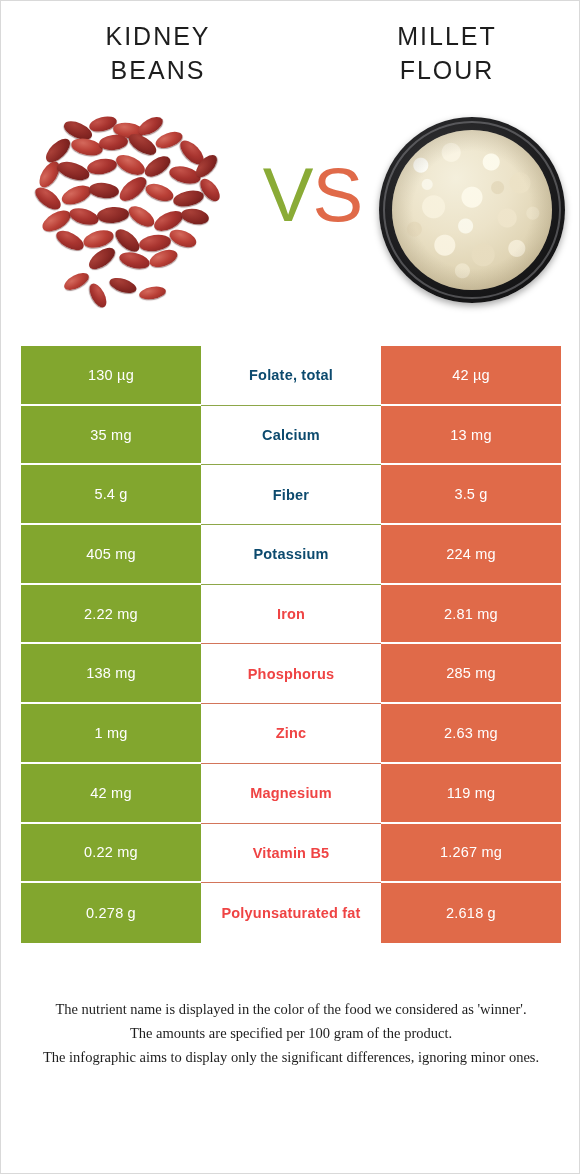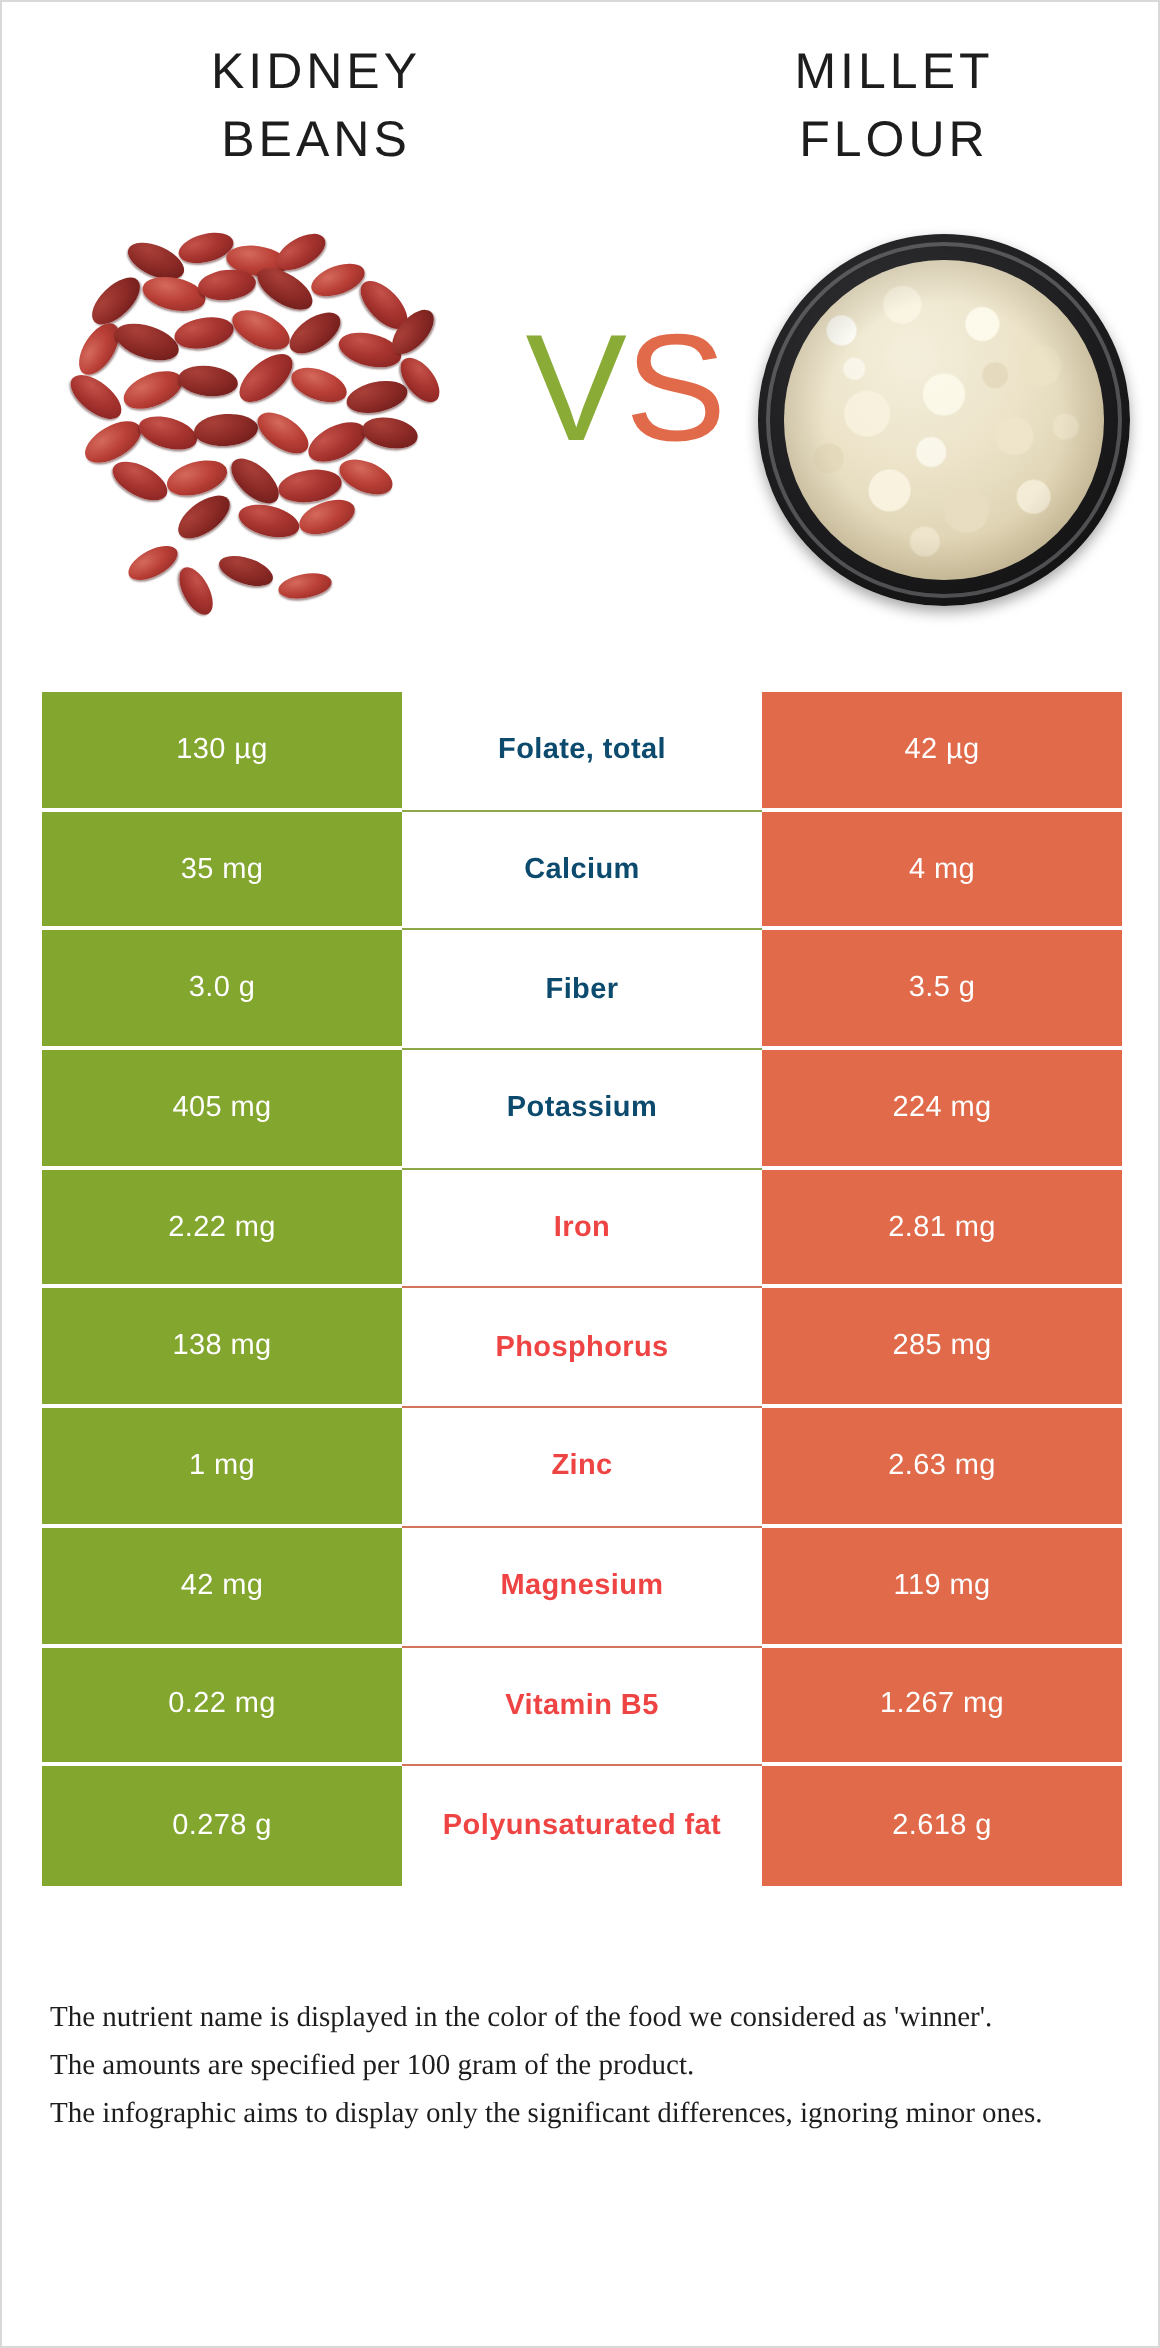--- a/index.html
+++ b/index.html
@@ -188,21 +188,21 @@
   .cell.mid.win-green { color: #0c4a6e; border-bottom: 1px solid #8da749; }
   .cell.mid.win-orange { color: #ef4444; border-bottom: 1px solid #d3755a; }
   .row:last-child .cell.mid { border-bottom: none; }
 
   
   .note {
     position: absolute;
     left: 24px;
     top: 996px;
     width: 532px;
-    text-align: left;
+    text-align: center;
     font-size: 14.5px;
     line-height: 24px;
     color: #1d1d1d;
     font-family: "Liberation Serif", serif;
   }
   .note p { margin: 0; }
 </style>
 </head>
 <body>
 
@@ -287,25 +287,25 @@
 
     <div class="row">
       <div class="cell left">130 µg</div>
       <div class="cell mid win-green">Folate, total</div>
       <div class="cell right">42 µg</div>
     </div>
 
     <div class="row">
       <div class="cell left">35 mg</div>
       <div class="cell mid win-green">Calcium</div>
-      <div class="cell right">4 mg</div>
-    </div>
-
-    <div class="row">
-      <div class="cell left">3.0 g</div>
+      <div class="cell right">13 mg</div>
+    </div>
+
+    <div class="row">
+      <div class="cell left">5.4 g</div>
       <div class="cell mid win-green">Fiber</div>
       <div class="cell right">3.5 g</div>
     </div>
 
     <div class="row">
       <div class="cell left">405 mg</div>
       <div class="cell mid win-green">Potassium</div>
       <div class="cell right">224 mg</div>
     </div>
 

